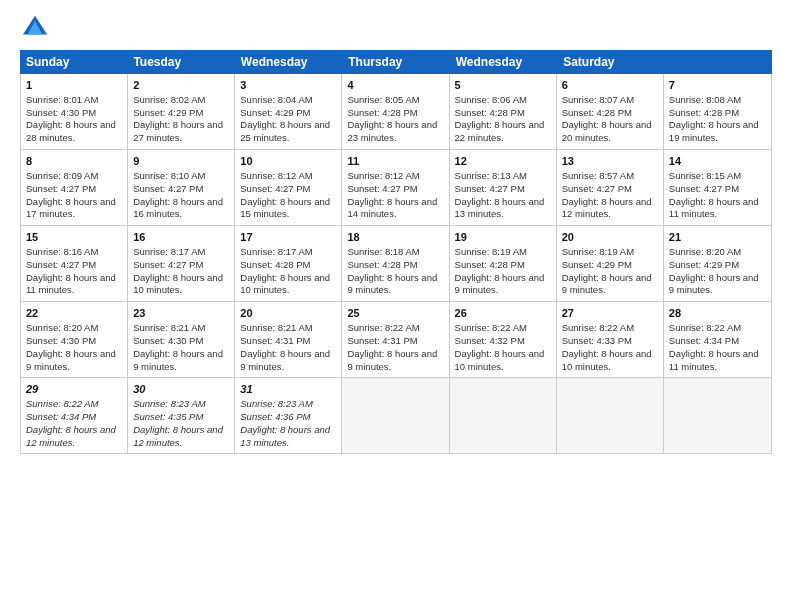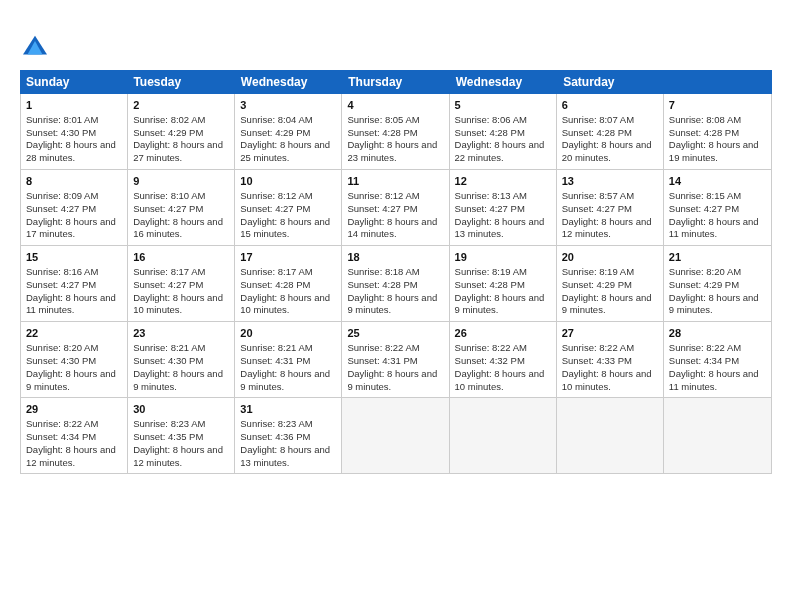--- a/index.html
+++ b/index.html
@@ -6,21 +6,21 @@
     body {
       font-family: Arial, sans-serif;
       background: #fff;
       width: 792px;
       height: 612px;
       overflow: hidden;
     }
     .page {
       width: 792px;
       height: 612px;
-      padding: 32px 20px 10px 20px;
+      padding: 12px 20px 10px 20px;
       display: flex;
       flex-direction: column;
     }
     .header {
       display: flex;
       align-items: flex-start;
       justify-content: space-between;
       margin-bottom: 8px;
     }
     .logo {
@@ -83,20 +83,21 @@
       flex-direction: column;
     }
     .cal-row {
       display: grid;
       grid-template-columns: repeat(7, 1fr);
       flex: 1;
       border-bottom: 1px solid #ccc;
     }
     .cal-row:last-child {
       border-bottom: none;
+      font-style: italic;
     }
     .cal-cell {
       border-right: 1px solid #ccc;
       padding: 4px 5px;
       font-size: 9.5px;
       color: #333;
       line-height: 1.35;
       vertical-align: top;
       background: #fff;
     }

